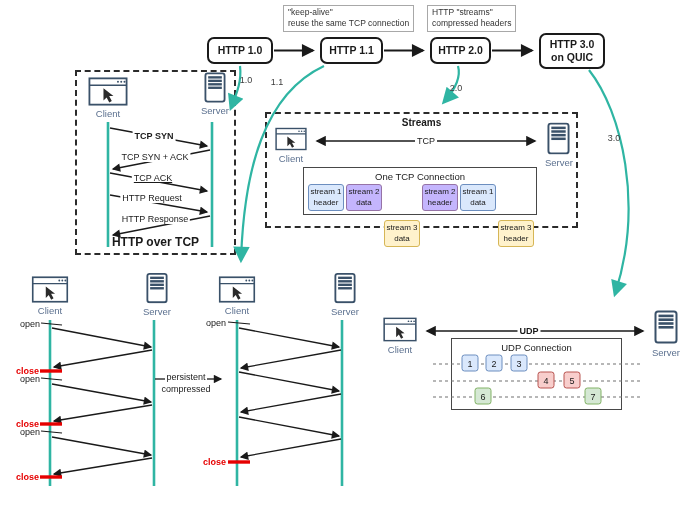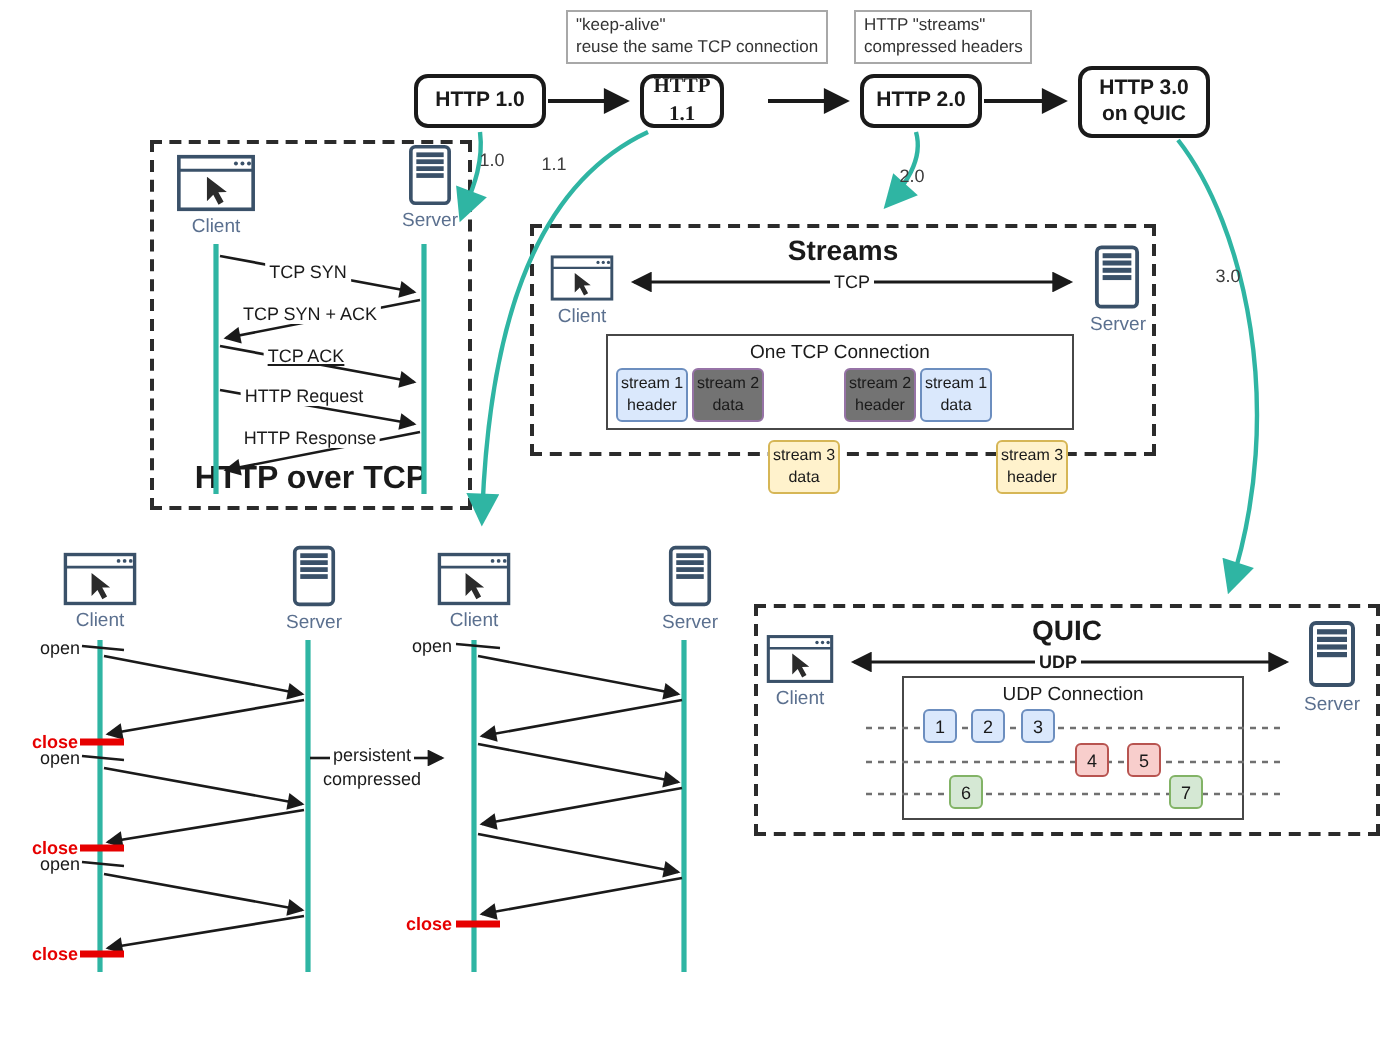--- a/index.html
+++ b/index.html
@@ -3,22 +3,22 @@
 <meta charset="utf-8">
 <style>
   * { box-sizing: border-box; margin: 0; padding: 0; }
   html,body { background:#fff; }
   .canvas {
     position: relative; width: 700px; height: 524px; background:#fff;
     font-family: "Liberation Sans", "DejaVu Sans", sans-serif; color:#1a1a1a; overflow:hidden;
   }
   
   .panel { position:absolute; border:2px dashed #2b2b2b; background:#fff; }
-  .panel-title-top { position:absolute; left:0; right:0; top:3px; text-align:center; font-weight:bold; font-size:14px; }
-  .panel-title-bottom { position:absolute; left:0; right:0; bottom:4px; text-align:center; font-weight:bold; font-size:16px; }
+  .panel-title-top { position:absolute; left:0; right:0; top:3px; text-align:center; font-weight:bold; font-size:10px; }
+  .panel-title-bottom { position:absolute; left:0; right:0; bottom:4px; text-align:center; font-weight:bold; font-size:12px; }
   
   .anno { position:absolute; border:1px solid #a8a8a8; background:#fff; font-size:8.5px; line-height:1.35; padding:1px 4px; color:#333; white-space:nowrap; }
   .node { position:absolute; border:2px solid #1a1a1a; border-radius:7px; background:#fff;
           display:flex; align-items:center; justify-content:center; font-size:10.5px; font-weight:600; text-align:center; line-height:1.25; padding:1px; }
   
   .ctr { position:absolute; transform:translate(-50%,-50%); white-space:nowrap; }
   .rgt { position:absolute; transform:translate(-100%,-50%); white-space:nowrap; }
   .halo { background:#fff; padding:0 2px; }
   .msg { font-size:9px; z-index:10; }
   .vlabel { font-size:9px; color:#3c3c3c; z-index:6; }
@@ -29,21 +29,21 @@
   
   .icon-group { position:absolute; display:flex; flex-direction:column; align-items:center; z-index:4; }
   .icon-label { font-size:9.5px; color:#5b708f; margin-top:2px; }
   
   .conn-box { position:absolute; border:1.5px solid #474747; background:#fff; }
   .conn-title { text-align:center; font-size:9.5px; margin-top:3px; color:#1a1a1a; }
   .chip-row { position:absolute; display:flex; gap:2px; }
   .chip { width:36px; height:27px; border-radius:3px; display:flex; flex-direction:column; align-items:center; justify-content:center;
           font-size:8px; line-height:1.3; border:1px solid; text-align:center; }
   .chip.blue   { background:#dae8fc; border-color:#6c8ebf; }
-  .chip.purple { background:#737373; border-color:#9673a6; }
+  .chip.purple { background:#c4b5fd; border-color:#9673a6; }
   .chip.yellow { background:#fff2cc; border-color:#d6b656;margin-top:36px; }
   .pkt { position:absolute; width:17px; height:17px; border-radius:3px; display:flex; align-items:center; justify-content:center;
          font-size:9px; border:1px solid; transform:translate(-50%,-50%); z-index:10; }
   .pkt.blue  { background:#dae8fc; border-color:#6c8ebf; }
   .pkt.red   { background:#f8cecc; border-color:#b85450; }
   .pkt.green { background:#d5e8d4; border-color:#82b366; }
   #overlay { position:absolute; left:0; top:0; z-index:5; pointer-events:none; }
   .hidden-defs { position:absolute; width:0; height:0; overflow:hidden; }
 </style>
 </head>
@@ -74,21 +74,21 @@
   <div class="anno" style="left:283px; top:5px;">
     <div>"keep-alive"</div>
     <div>reuse the same TCP connection</div>
   </div>
   <div class="anno" style="left:427px; top:5px;">
     <div>HTTP "streams"</div>
     <div>compressed headers</div>
   </div>
 
   <div class="node" style="left:207px; top:37px; width:66px; height:27px;">HTTP 1.0</div>
-  <div class="node" style="left:320px; top:37px; width:42px; height:27px;font-family:Liberation Serif, serif;">HTTP 1.1</div>
+  <div class="node" style="left:320px; top:37px; width:63px; height:27px;">HTTP 1.1</div>
   <div class="node" style="left:430px; top:37px; width:61px; height:27px;">HTTP 2.0</div>
   <div class="node" style="left:539px; top:33px; width:66px; height:36px;">HTTP 3.0 on QUIC</div>
 
   <div class="ctr vlabel" style="left:246px; top:80px;">1.0</div>
   <div class="ctr vlabel" style="left:277px; top:82px;">1.1</div>
   <div class="ctr vlabel" style="left:456px; top:88px;">2.0</div>
   <div class="ctr vlabel" style="left:614px; top:138px;">3.0</div>
 
   <div class="panel" style="left:75px; top:70px; width:161px; height:185px;">
     <div class="panel-title-bottom">HTTP over TCP</div>
@@ -98,21 +98,21 @@
         <use href="#sym-client"></use>
       </svg>
     <div class="icon-label">Client</div>
   </div>
   <div class="icon-group" style="left:201px; top:72px;">
     <svg width="22" height="31" viewBox="0 0 24 34">
         <use href="#sym-server"></use>
       </svg>
     <div class="icon-label">Server</div>
   </div>
-  <div class="ctr msg halo" style="left:154px; top:136px;">TCP SYN</div>
+  <div class="ctr msg halo" style="left:154px; top:136px;font-weight:bold;">TCP SYN</div>
   <div class="ctr msg halo" style="left:155px; top:157px;">TCP SYN + ACK</div>
   <div class="ctr msg halo" style="left:153px; top:178px;text-decoration:underline;">TCP ACK</div>
   <div class="ctr msg halo" style="left:152px; top:198px;">HTTP Request</div>
   <div class="ctr msg halo" style="left:155px; top:219px;">HTTP Response</div>
 
   <div class="panel" style="left:265px; top:112px; width:313px; height:116px;">
     <div class="panel-title-top">Streams</div>
   </div>
   <div class="icon-group" style="left:275px; top:127px;">
     <svg width="32" height="24" viewBox="0 0 44 32">
@@ -189,23 +189,20 @@
   <div class="rgt openl" style="left:40px; top:432px;">open</div>
   <div class="rgt closel" style="left:39px; top:477px;">close</div>
   <div class="rgt openl" style="left:226px; top:323px;">open</div>
   <div class="rgt closel" style="left:226px; top:462px;">close</div>
 
   <div class="ctr trans" style="left:186px; top:384px;">
     <div>persistent</div>
     <div>compressed</div>
   </div>
 
-  <div class="panel" style="left:377px; top:302px; width:313px; height:116px;">
-    <div class="panel-title-top">QUIC</div>
-  </div>
   <div class="icon-group" style="left:383px; top:317px;">
     <svg width="34" height="25" viewBox="0 0 44 32">
         <use href="#sym-client"></use>
       </svg>
     <div class="icon-label">Client</div>
   </div>
   <div class="icon-group" style="left:652px; top:309px;">
     <svg width="24" height="36" viewBox="0 0 24 34">
         <use href="#sym-server"></use>
       </svg>

